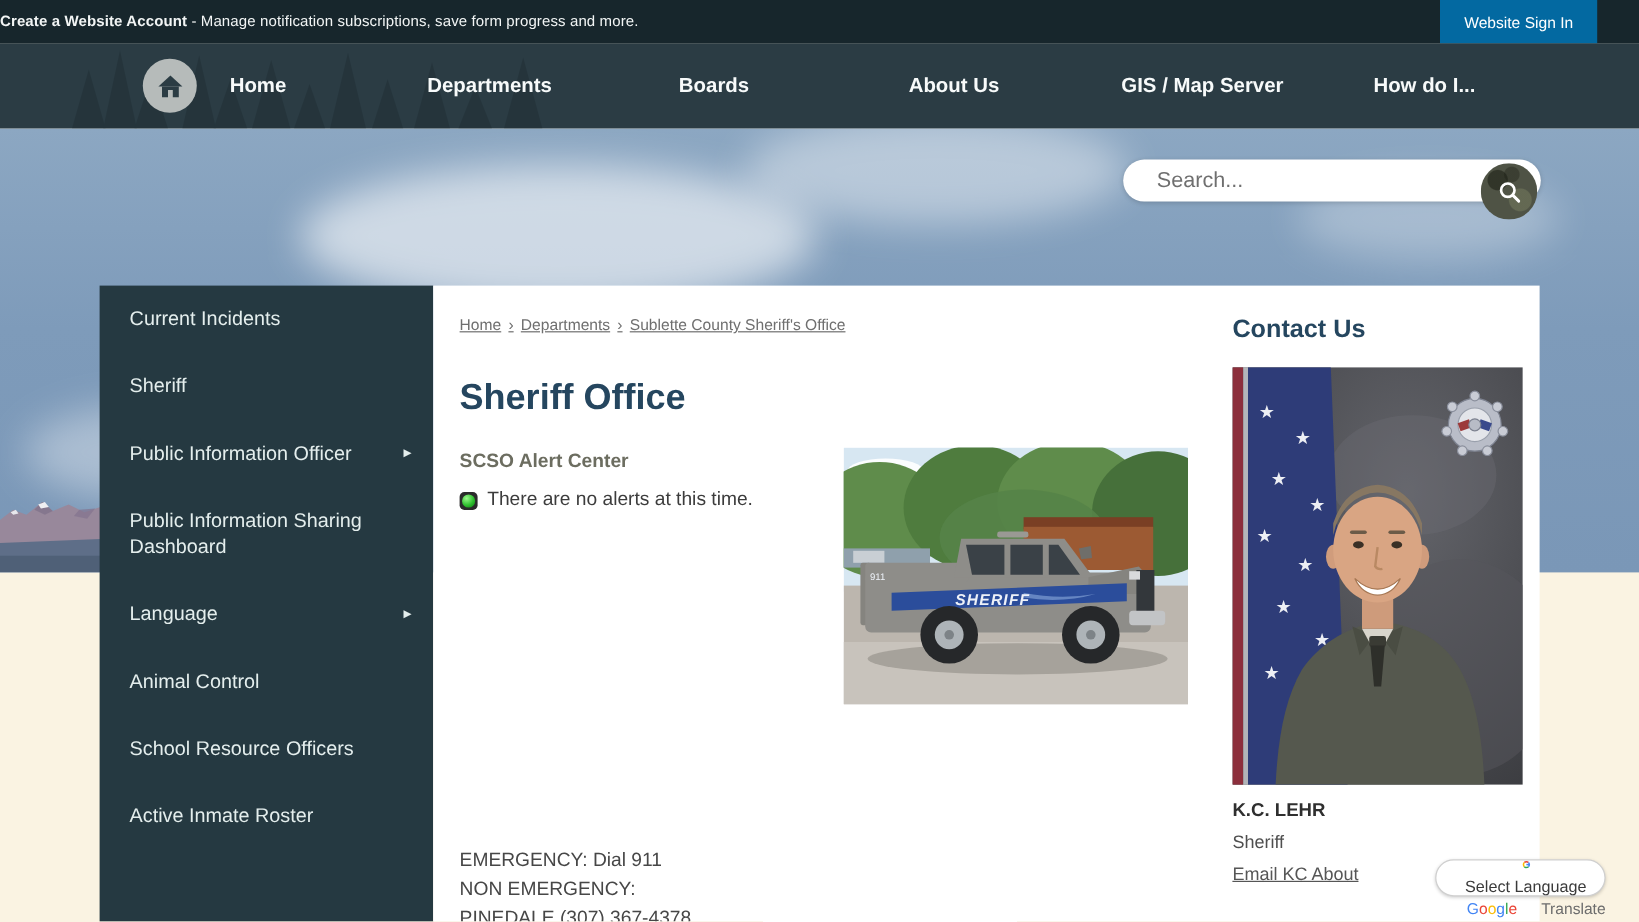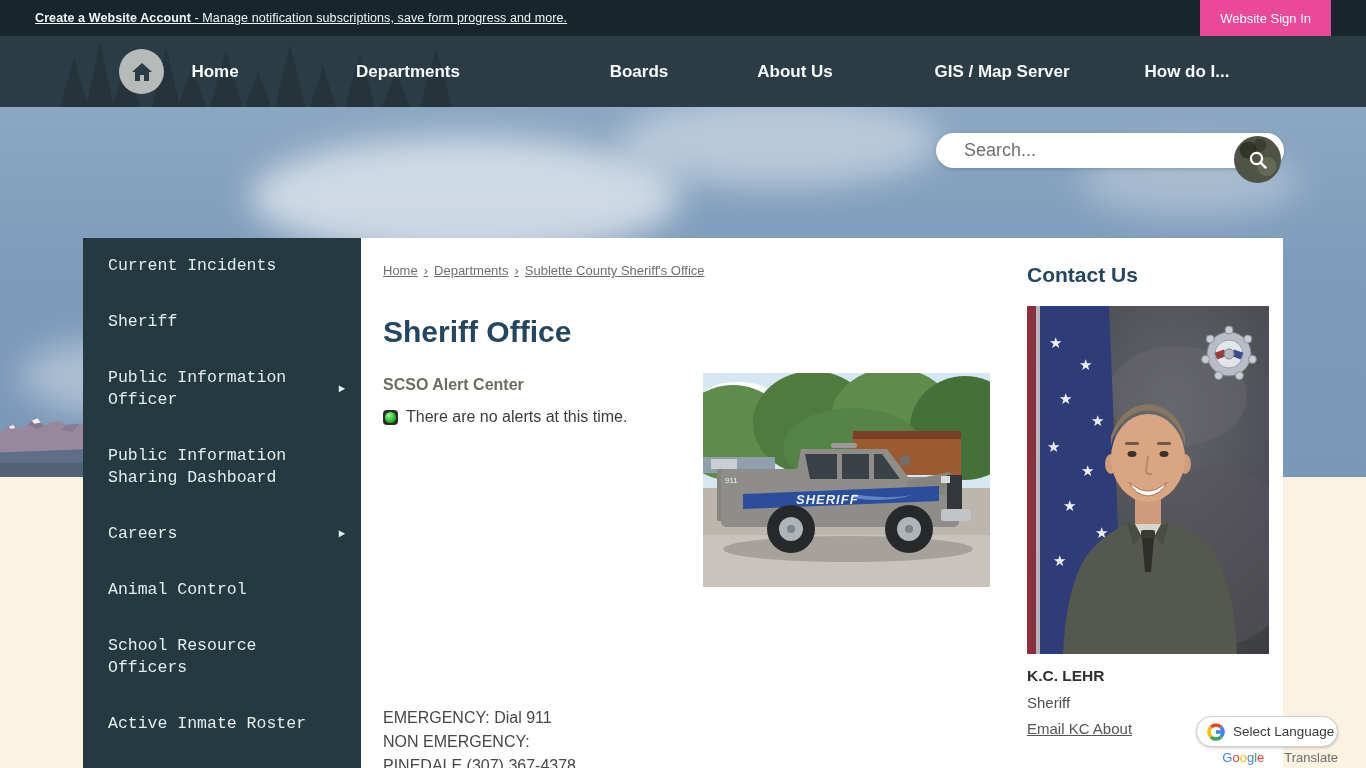--- a/index.html
+++ b/index.html
@@ -2,31 +2,31 @@
 <html><head>
 <meta charset="utf-8">
 <style>
   * { margin:0; padding:0; box-sizing:border-box; }
   html,body { width:1366px; height:768px; overflow:hidden; }
   body { font-family:"Liberation Sans","DejaVu Sans",sans-serif; background:#FAF3E2; position:relative; }
   .screen { position:absolute; inset:0; width:1366px; height:768px; overflow:hidden; }
 
   
   .topbar { position:absolute; left:0; top:0; width:1366px; height:36px; background:#17262C; color:#F2F5F5; display:flex; align-items:center; z-index:30; }
-  .topbar-text { margin-left:35px; font-size:12.5px; letter-spacing:.1px;text-decoration:underline; }
+  .topbar-text { font-size:12.5px; letter-spacing:.1px; }
   .topbar-text b { font-weight:bold; }
-  .signin-btn { position:absolute; right:35px; top:0; height:36px; padding:0 20px; background:#ec4899; color:#FFFFFF; border:none; font-size:13px; font-family:inherit; cursor:pointer; }
+  .signin-btn { position:absolute; right:35px; top:0; height:36px; padding:0 20px; background:#0369a1; color:#FFFFFF; border:none; font-size:13px; font-family:inherit; cursor:pointer; }
 
   
   .mainnav { position:absolute; left:0; top:36px; width:1366px; height:71px; background:#2B3C44; z-index:29; }
   .nav-trees { position:absolute; left:60px; top:0; height:71px; width:420px; opacity:.45; }
   .home-badge { position:absolute; left:119px; top:13px; width:45px; height:45px; border-radius:50%; background:#B6BBBA; display:flex; align-items:center; justify-content:center; cursor:pointer; }
   .nav-item { position:absolute; top:0; height:71px; display:flex; align-items:center; transform:translateX(-50%); color:#F7FAFA; font-size:17px; font-weight:bold; cursor:pointer; white-space:nowrap; }
   .nav-item:nth-of-type(1){ left:215px; } .nav-item:nth-of-type(2){ left:408px; }
-  .nav-item:nth-of-type(3){ left:595px;margin-left:44px; } .nav-item:nth-of-type(4){ left:795px; }
+  .nav-item:nth-of-type(3){ left:595px; } .nav-item:nth-of-type(4){ left:795px; }
   .nav-item:nth-of-type(5){ left:1002px; } .nav-item:nth-of-type(6){ left:1187px; }
 
   
   .hero { position:absolute; left:0; top:107px; width:1366px; height:370px; background:linear-gradient(180deg,#8CA7C2 0%,#7E9BBA 45%,#7A97B7 100%); overflow:hidden; }
   .cloud { position:absolute; background:rgba(255,255,255,.8); border-radius:50%; filter:blur(16px); }
   .cloud.c1 { left:250px; top:30px; width:430px; height:120px; opacity:.75; }
   .cloud.c2 { left:620px; top:-10px; width:320px; height:90px; opacity:.5; }
   .cloud.c3 { left:20px; top:230px; width:220px; height:80px; opacity:.45; }
   .cloud.c4 { left:1080px; top:40px; width:220px; height:70px; opacity:.35; }
   .mountains { position:absolute; left:0; bottom:0; width:110px; height:80px; }
@@ -37,21 +37,21 @@
   .searchwrap input::placeholder { color:#6F6F6F; }
   .search-btn { position:absolute; right:3px; top:3px; width:47px; height:47px; border-radius:50%; border:none; cursor:pointer;
      background-color:#4F5345;
      background-image:radial-gradient(circle at 30% 30%, rgba(25,28,18,.55) 0 8px, transparent 9px),
                       radial-gradient(circle at 70% 65%, rgba(120,126,96,.5) 0 9px, transparent 10px),
                       radial-gradient(circle at 55% 20%, rgba(30,32,22,.4) 0 6px, transparent 7px);
      display:flex; align-items:center; justify-content:center; }
 
   
   .sidebar { position:absolute; left:83px; top:238px; width:278px; height:530px; background:#253941; z-index:20; }
-  .side-item { position:relative; padding:17px 34px 17px 25px; color:#E4EEED; font-size:16.5px; line-height:22px; cursor:pointer;font-family:Liberation Mono, monospace; }
+  .side-item { position:relative; padding:17px 34px 17px 25px; color:#E4EEED; font-size:16.5px; line-height:22px; cursor:pointer; }
   .side-item .arrow { position:absolute; right:16px; top:50%; transform:translateY(-50%); font-size:11px; color:#E4EEED; }
 
   
   .content { position:absolute; left:361px; top:238px; width:922px; height:530px; background:#FFFFFF; z-index:20; overflow:hidden; }
   .crumbs { position:absolute; left:22px; top:25px; font-size:13px; color:#6F6F6F;text-decoration:underline; }
   .crumbs .crumb-link { cursor:pointer; }
   .crumbs .sep { padding:0 6px; }
   .page-title { position:absolute; left:22px; top:76px; font-size:30px; line-height:36px; font-weight:bold; color:#25465F; }
   .alert-heading { position:absolute; left:22px; top:138px; font-size:16px; font-weight:bold; color:#6C6D60; }
   .alert-row { position:absolute; left:22px; top:170px; display:flex; align-items:center; gap:8px; font-size:16px; color:#3C3C3C; }
@@ -62,21 +62,21 @@
 
   
   .rightcol { position:absolute; left:666px; top:0; width:258px; }
   .contact-heading { margin-top:25px; font-size:21px; font-weight:bold; color:#25465F; }
   .portrait { display:block; margin-top:19px; width:242px; height:348px; }
   .contact-name { margin-top:13px; font-size:15.5px; font-weight:bold; color:#2F2F2F; }
   .contact-role { margin-top:9px; font-size:15px; color:#4F4F4F; }
   .contact-email { margin-top:9px; font-size:15px; color:#565656; text-decoration:underline; cursor:pointer; display:inline-block; }
 
   
-  .gt-pill { position:absolute; left:1196px; top:716px; width:142px; height:31px; background:#FFFFFF; border:1px solid #CFCFCF; border-radius:16px; display:flex; align-items:center; gap:7px; padding-left:9px; z-index:40; cursor:pointer; box-shadow:0 1px 3px rgba(0,0,0,.2); }
+  .gt-pill { position:absolute; left:1196px; top:716px; width:142px; height:31px; background:#FFFFFF; border:1px solid #CFCFCF; border-radius:16px; display:flex; align-items:center; gap:7px; padding-left:9px; z-index:40; cursor:pointer; box-shadow:0 1px 3px rgba(0,0,0,.2);flex-direction:column; }
   .gt-pill .gt-label { font-size:13.5px; color:#3A3A3A; }
   .gt-brand { position:absolute; left:1196px; top:750px; width:142px; text-align:right; font-size:13px; z-index:40; cursor:pointer; }
   .gt-brand .product { color:#6D6D6D; margin-left:4px;padding-left:16px; }
 </style>
 </head>
 <body>
 
 <div class="screen">
 
   <div class="topbar">
@@ -141,21 +141,21 @@
         <line x1="13.8" y1="13.8" x2="18.6" y2="18.6" stroke="#FFFFFF" stroke-width="2.4" stroke-linecap="round"></line>
       </svg>
     </button>
   </div>
 
   <aside class="sidebar">
     <div class="side-item"><span>Current Incidents</span></div>
     <div class="side-item"><span>Sheriff</span></div>
     <div class="side-item"><span>Public Information Officer</span><span class="arrow">►</span></div>
     <div class="side-item"><span>Public Information Sharing Dashboard</span></div>
-    <div class="side-item"><span>Careers</span><span class="arrow">►</span></div>
+    <div class="side-item"><span>Language</span><span class="arrow">►</span></div>
     <div class="side-item"><span>Animal Control</span></div>
     <div class="side-item"><span>School Resource Officers</span></div>
     <div class="side-item"><span>Active Inmate Roster</span></div>
   </aside>
 
   <main class="content">
 
     <div class="crumbs">
       <span class="crumb-link">Home</span><span class="sep">›</span><span class="crumb-link">Departments</span><span class="sep">›</span><span>Sublette County Sheriff's Office</span>
     </div>

